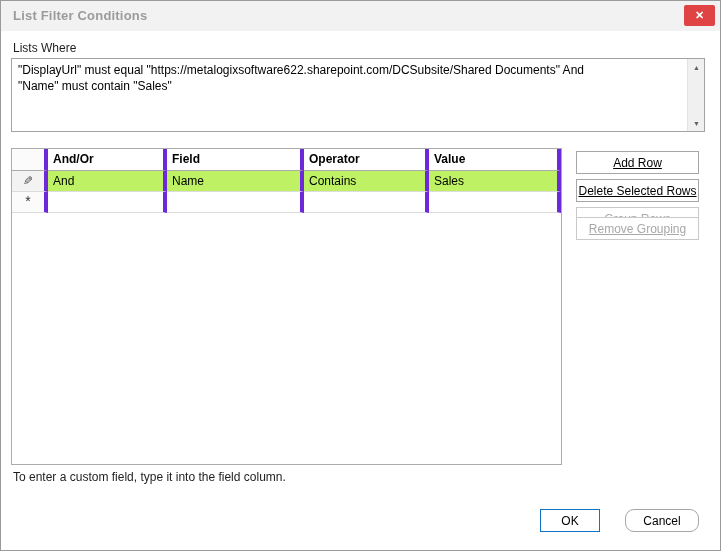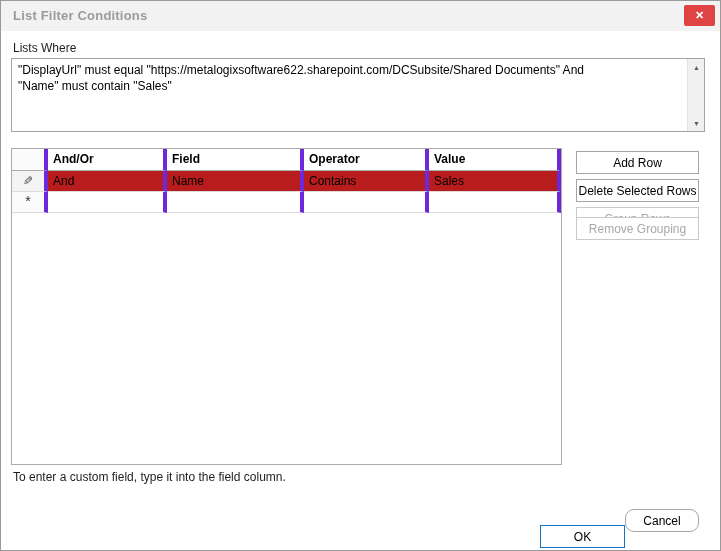--- a/index.html
+++ b/index.html
@@ -87,50 +87,51 @@
     font-weight:700;
     border-bottom:1px solid #ababab;
     line-height:21px;
   }
   .g-cell.sel {
     background:#fbfbfb;
     text-align:center; padding:0;
     color:#444;
   }
   .g-cell.gray-block { background:#c1c1c1; }
-  .g-row.selected .g-cell { background:#b91c1c; }
+  .g-row.selected .g-cell { background:#bef264; }
   .g-row.selected .g-cell.sel { background:#f3f3f3; }
   .pencil { font-size:12px; display:inline-block; transform:scaleX(-1); }
   .asterisk { font-size:14px; line-height:19px; color:#333; }
   
   .side-btn {
     position:absolute; left:575px; width:123px; height:23px;
     background:#ffffff; border:1px solid #a6a6a6;
     font-size:12px; color:#000;
     display:flex; align-items:center; justify-content:center;
     cursor:pointer;
     font-family:"Liberation Sans", sans-serif;
+    text-decoration:underline;
   }
   .side-btn.disabled {
     color:#a8a8a8; border-color:#c9c9c9; cursor:default;
   }
   
   .footer-note {
     position:absolute; left:12px; top:469px;
     font-size:12px; color:#1e1e1e;
   }
   .dlg-btn {
     position:absolute; top:508px; height:23px;
     background:#ffffff; border:1px solid #a6a6a6;
     font-size:12px; color:#000;
     display:flex; align-items:center; justify-content:center;
     cursor:pointer;
     font-family:"Liberation Sans", sans-serif;
   }
-  .dlg-btn.ok { left:539px; width:85px; border:1px solid #0f74c8;margin-top:16px; }
+  .dlg-btn.ok { left:539px; width:60px; border:1px solid #0f74c8; }
   .dlg-btn.cancel { left:624px; width:74px;border-radius:9px; }
 </style>
 </head>
 <body>
 
 <div class="dialog">
 
   <div class="titlebar">
     <span class="title-text">List Filter Conditions</span>
     <div class="close-btn">

